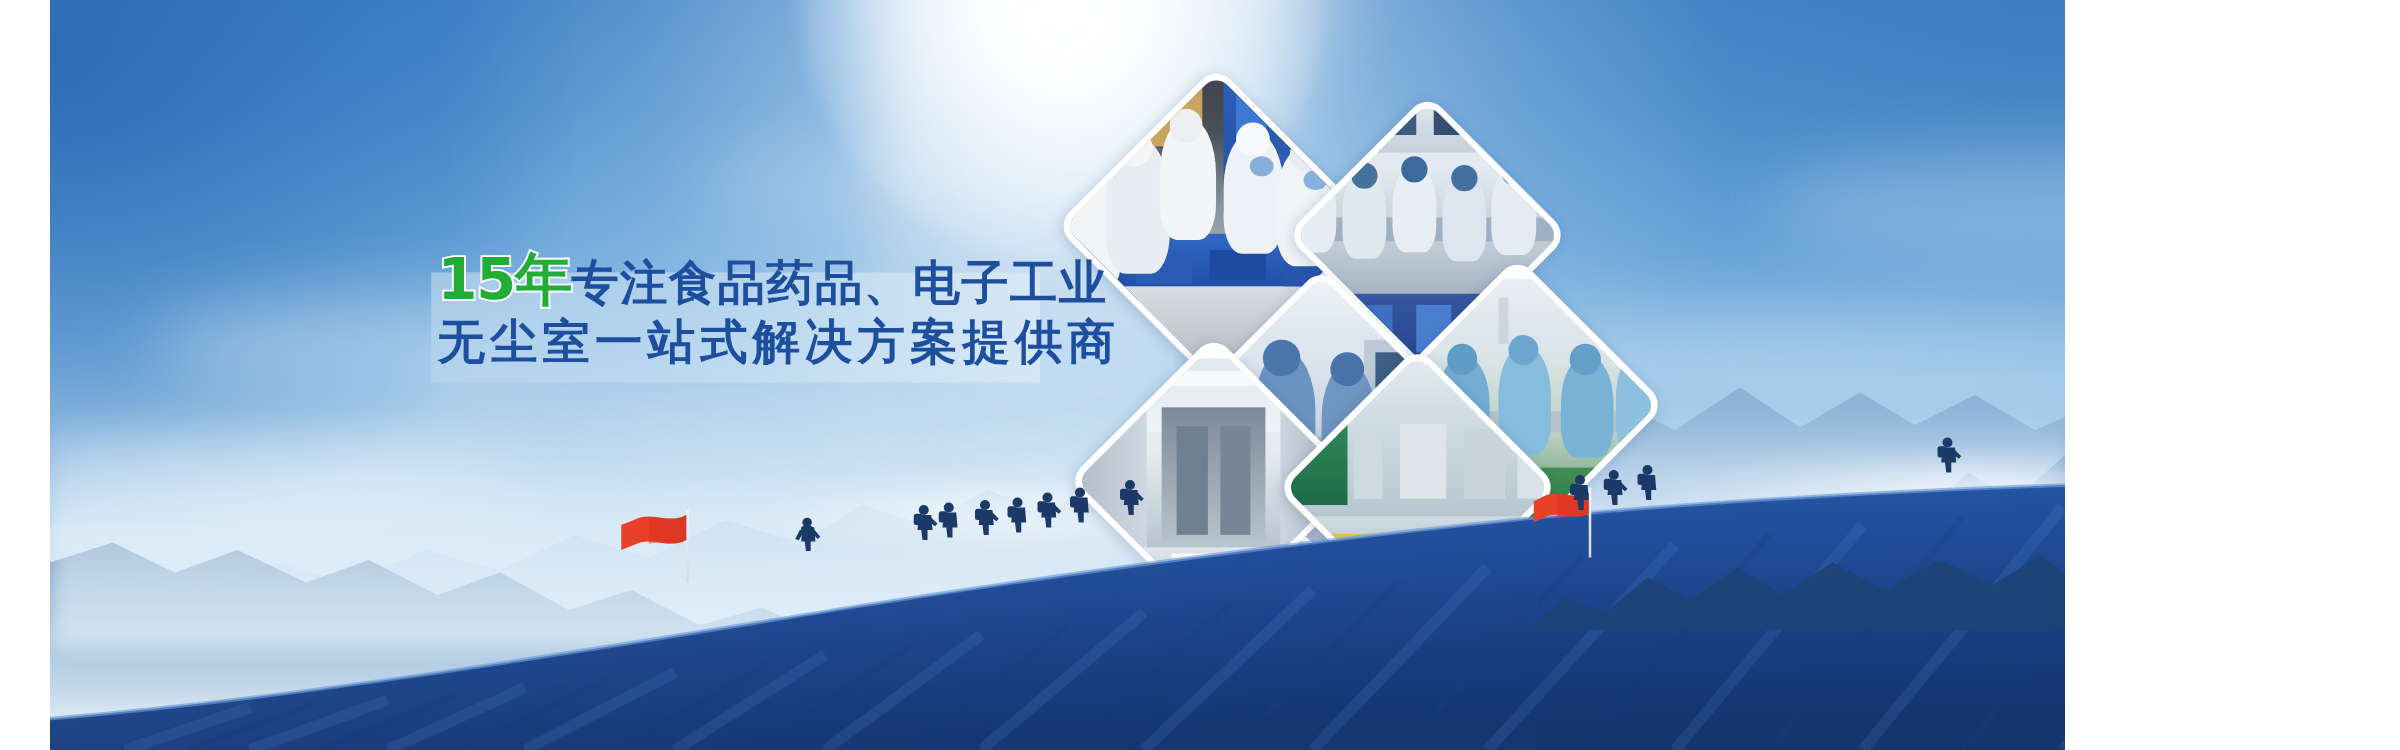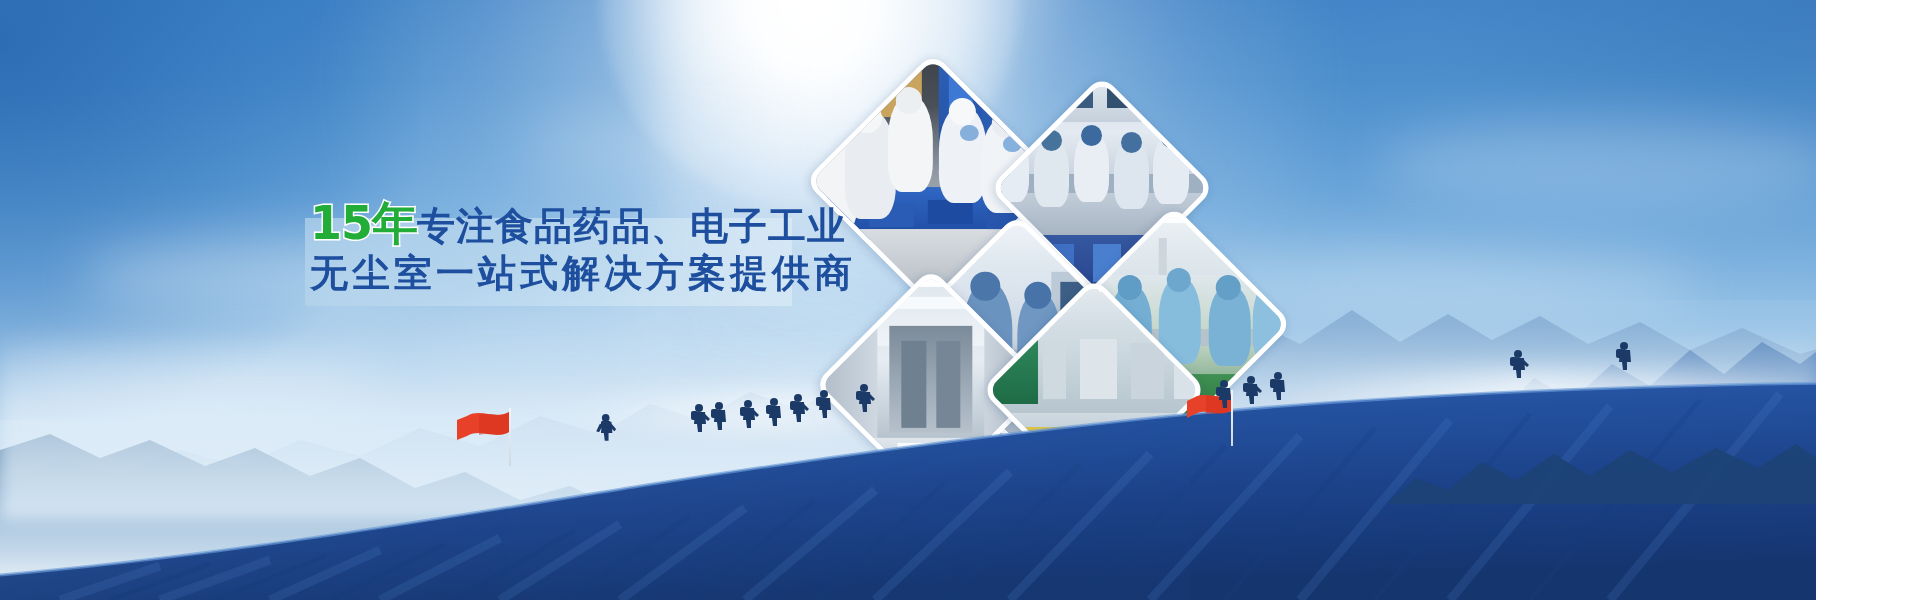--- a/index.html
+++ b/index.html
@@ -1,22 +1,23 @@
 <!DOCTYPE html>
 <html><head>
 <meta charset="utf-8">
 <style>
   html,body{margin:0;padding:0;background:#fff;}
   body{font-family:"DejaVu Sans","Liberation Sans",sans-serif;}
 
   #banner{
     position:relative;
-    width:1816px;height:600px;
+    width:1612px;height:600px;
     overflow:hidden;
     background:#4f91cf;
+    margin-left:40px;
   }
 
   
   .sky{
     position:absolute;inset:0;
     background:
       linear-gradient(180deg,
         #3f82c6 0%,
         #4d8fcd 14%,
         #6ba6da 32%,

